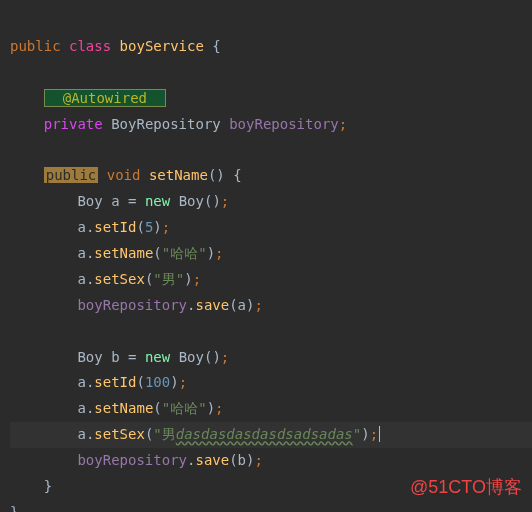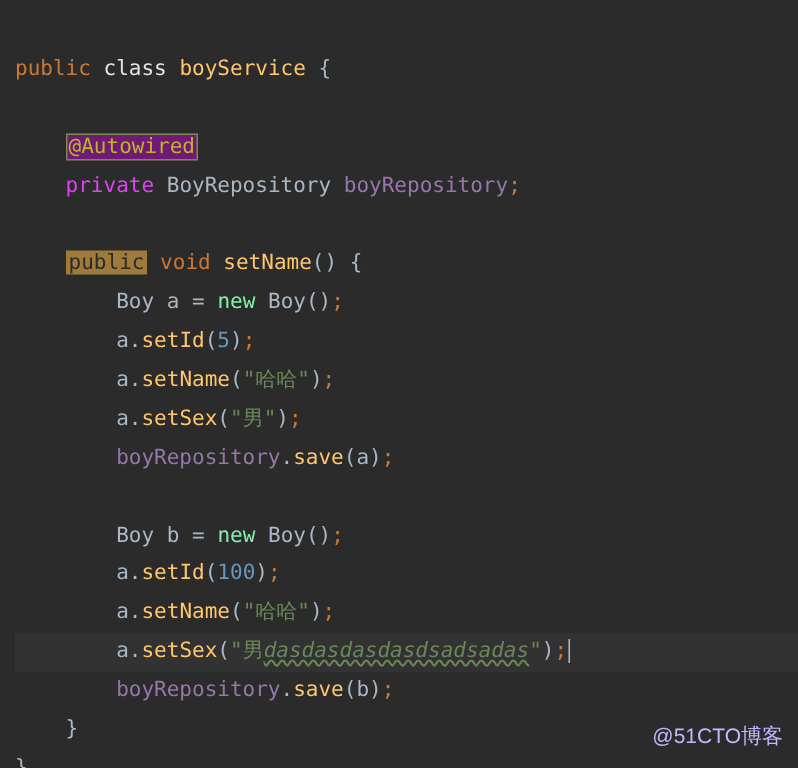--- a/index.html
+++ b/index.html
@@ -13,45 +13,45 @@
     width: 532px;
     height: 512px;
     overflow: hidden;
     position: relative;
   }
   .code-area {
     padding: 8px 0 8px 10px;
     white-space: pre;
   }
   .kw-public { color: #cc7832; }
-  .kw-class { color: #e5e5e5; }
+  .kw-class { color: #ec4899; }
   .kw-new { color: #86efac; }
   .kw-void { color: #cc7832; text-align: center; }
   .kw-private { color: #d946ef; }
   .type { color: #a9b7c6; }
   .method { color: #ffc66d; text-align: right; }
   .annotation { color: #bbb529; }
-  .annotation-hl { background: #701a75; border: 1px solid #7a8a4d; padding: 0 1px; }
+  .annotation-hl { background: #14532d; border: 1px solid #7a8a4d; padding: 0 18px; }
   .field { color: #9876aa; }
   .var { color: #a9b7c6; }
   .num { color: #6897bb; }
   .str { color: #6a8759; }
   .paren { color: #a9b7c6; }
   .semi { color: #cc7832; }
   .brace { color: #a9b7c6; }
   .highlight-public { background: #9e7b3a; color: #2b2b2b; padding: 0 2px;}
   .wavy { text-decoration: underline wavy #6a8759; font-style: italic; }
   .cursor-line { background: #323232; display: inline-block; width: 100%; }
   .cursor { border-left: 1px solid #bbbbbb; margin-left: 1px; }
   .watermark {
     position: absolute;
     right: 10px;
     bottom: 8px;
-    color: #c4b5fd;
-    font-size: 14px;
+    color: #ef4444;
+    font-size: 18px;
     font-family: sans-serif;
     pointer-events: none;
   }
 </style>
 </head>
 <body>
 
 <div class="code-area">
 <span><span class="kw-public">public</span> <span class="kw-class">class</span> <span class="method">boyService</span> <span class="brace">{</span></span>
 

